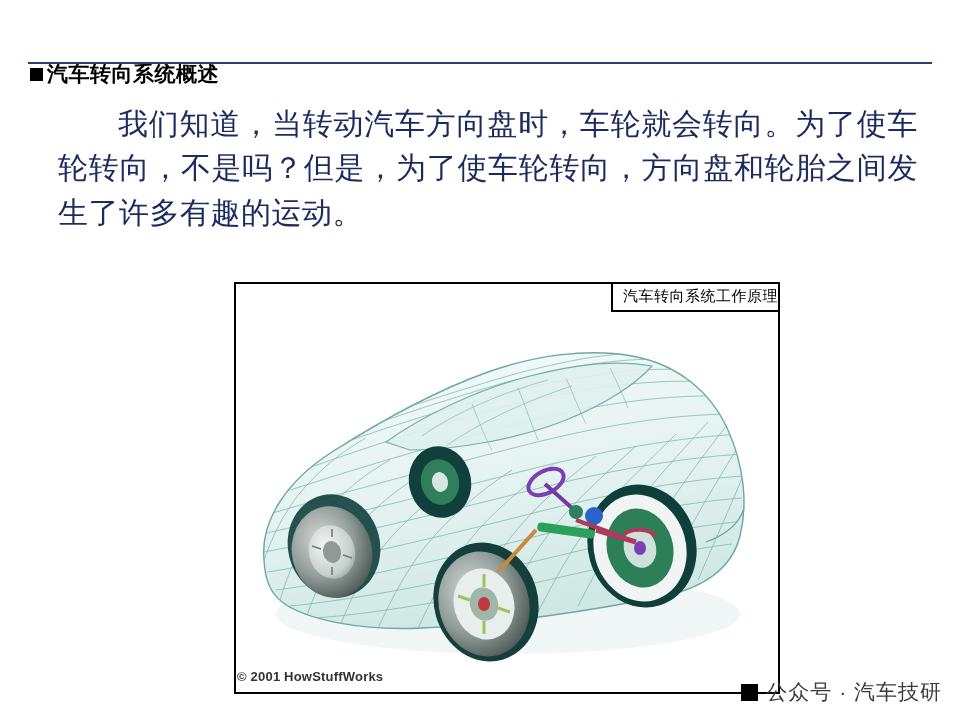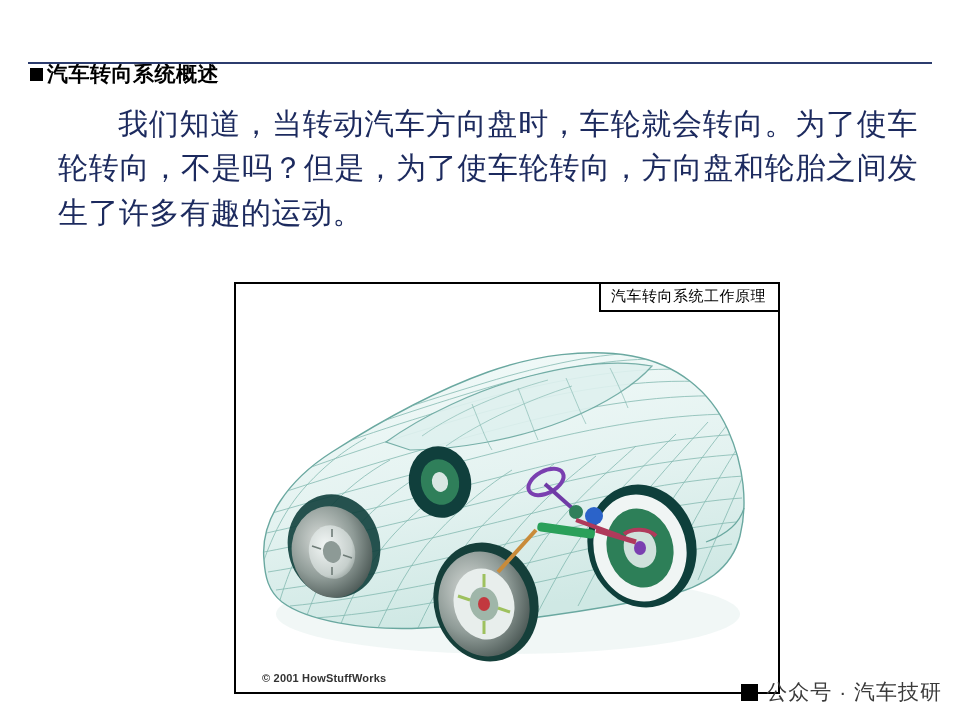--- a/index.html
+++ b/index.html
@@ -77,38 +77,38 @@
     box-sizing: border-box;
     overflow: hidden;
   }
   .figure-caption-box {
     position: absolute;
     right: 0;
     top: 0;
     background: #ffffff;
     border-left: 2px solid #000;
     border-bottom: 2px solid #000;
-    padding: 3px 12px 4px 10px;
+    padding: 3px 0 4px 10px;
     font-size: 15px;
     color: #000;
     white-space: nowrap;
     z-index: 4;
     letter-spacing: 0.5px;
   }
   .figure-svg {
     position: absolute;
     left: 0;
     top: 0;
   }
   .figure-credit {
     position: absolute;
-    left: 26px;
+    left: 1px;
     bottom: 8px;
     font-family: "Liberation Sans", sans-serif;
-    font-size: 11px;
+    font-size: 13px;
     font-weight: bold;
     color: #333333;
     letter-spacing: 0.2px;
     z-index: 4;
     margin-top: 26px;
   }
 
   
   .watermark {
     position: absolute;

